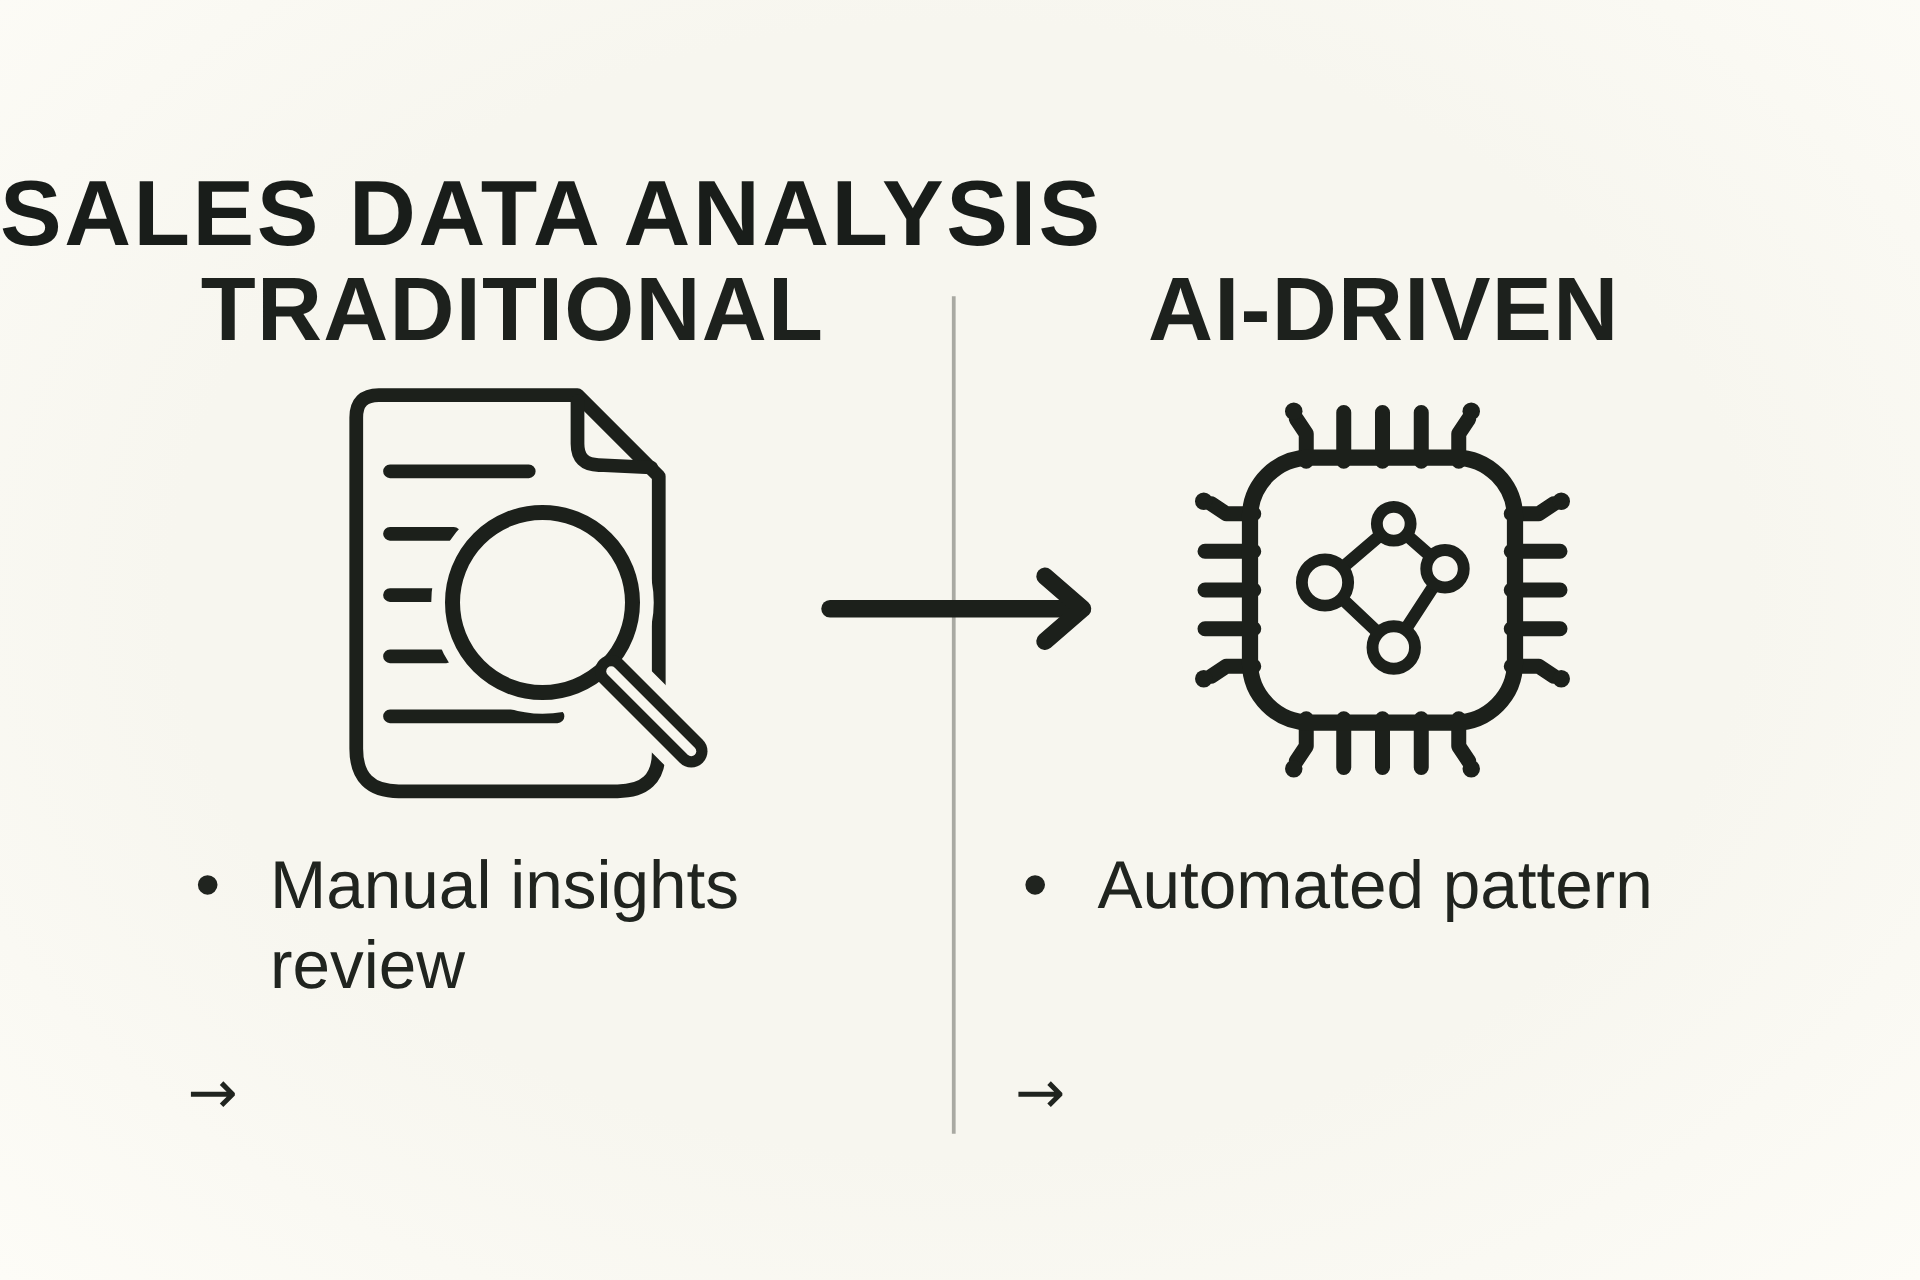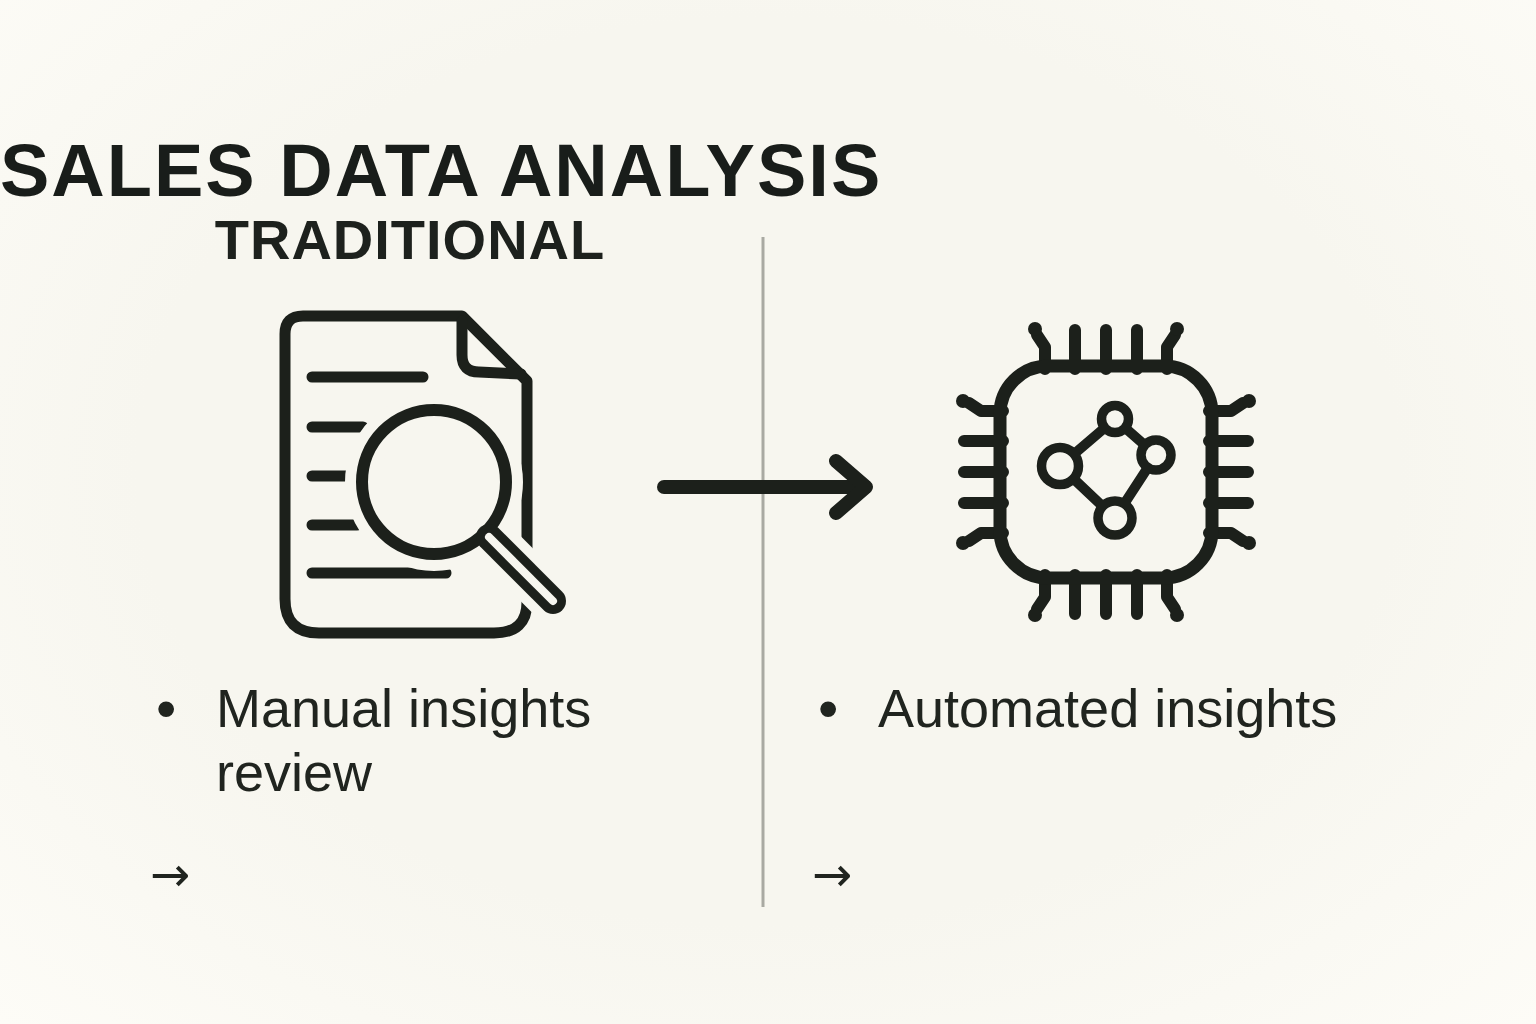--- a/index.html
+++ b/index.html
@@ -23,21 +23,21 @@
     font-weight: 700;
     letter-spacing: 2px;
     line-height: 1;
     color: #191d1a;
     margin-top: 46px;
   }
   .col-header {
     position: absolute;
     top: 212px;
     text-align: center;
-    font-size: 56px;
+    font-size: 72px;
     font-weight: 700;
     letter-spacing: 1px;
     line-height: 1;
     color: #1d211d;
   }
   .col-header.left  { left: 100px; width: 620px; }
   .col-header.right { left: 802px; width: 610px; }
   .art-layer {
     position: absolute;
     top: 0; left: 0;
@@ -71,20 +71,21 @@
   .li.r2 { top: 842px; left: 812px; width: 640px; }
 </style>
 </head>
 <body>
 
 <div class="canvas">
 
   <h1 class="page-title">SALES DATA ANALYSIS</h1>
 
   <div class="col-header left">TRADITIONAL</div>
+  <div class="col-header right">AI-DRIVEN</div>
 
   <svg class="art-layer" viewBox="0 0 1536 1024">
     <defs>
       <g id="pinset">
         <path d="M1075 369 V330 M1106 369 V330 M1137 369 V330" stroke="#1c201b" stroke-width="12" stroke-linecap="round" fill="none"></path>
         <path d="M1045 369 V347 L1037 335" stroke="#1c201b" stroke-width="12" stroke-linecap="round" stroke-linejoin="round" fill="none"></path>
         <circle cx="1035" cy="329" r="7" fill="#1c201b"></circle>
         <path d="M1167 369 V347 L1175 335" stroke="#1c201b" stroke-width="12" stroke-linecap="round" stroke-linejoin="round" fill="none"></path>
         <circle cx="1177" cy="329" r="7" fill="#1c201b"></circle>
       </g>
@@ -136,19 +137,19 @@
   <div class="li l1">
     <span class="marker dot-marker">•</span>
     <span class="li-text">Manual insights review</span>
   </div>
   <div class="li l2">
     <span class="marker arrow-marker">→</span>
   </div>
 
   <div class="li r1">
     <span class="marker dot-marker">•</span>
-    <span class="li-text">Automated insights</span>
+    <span class="li-text">Automated pattern</span>
   </div>
   <div class="li r2">
     <span class="marker arrow-marker">→</span>
   </div>
 
 </div>
 
 </body></html>

